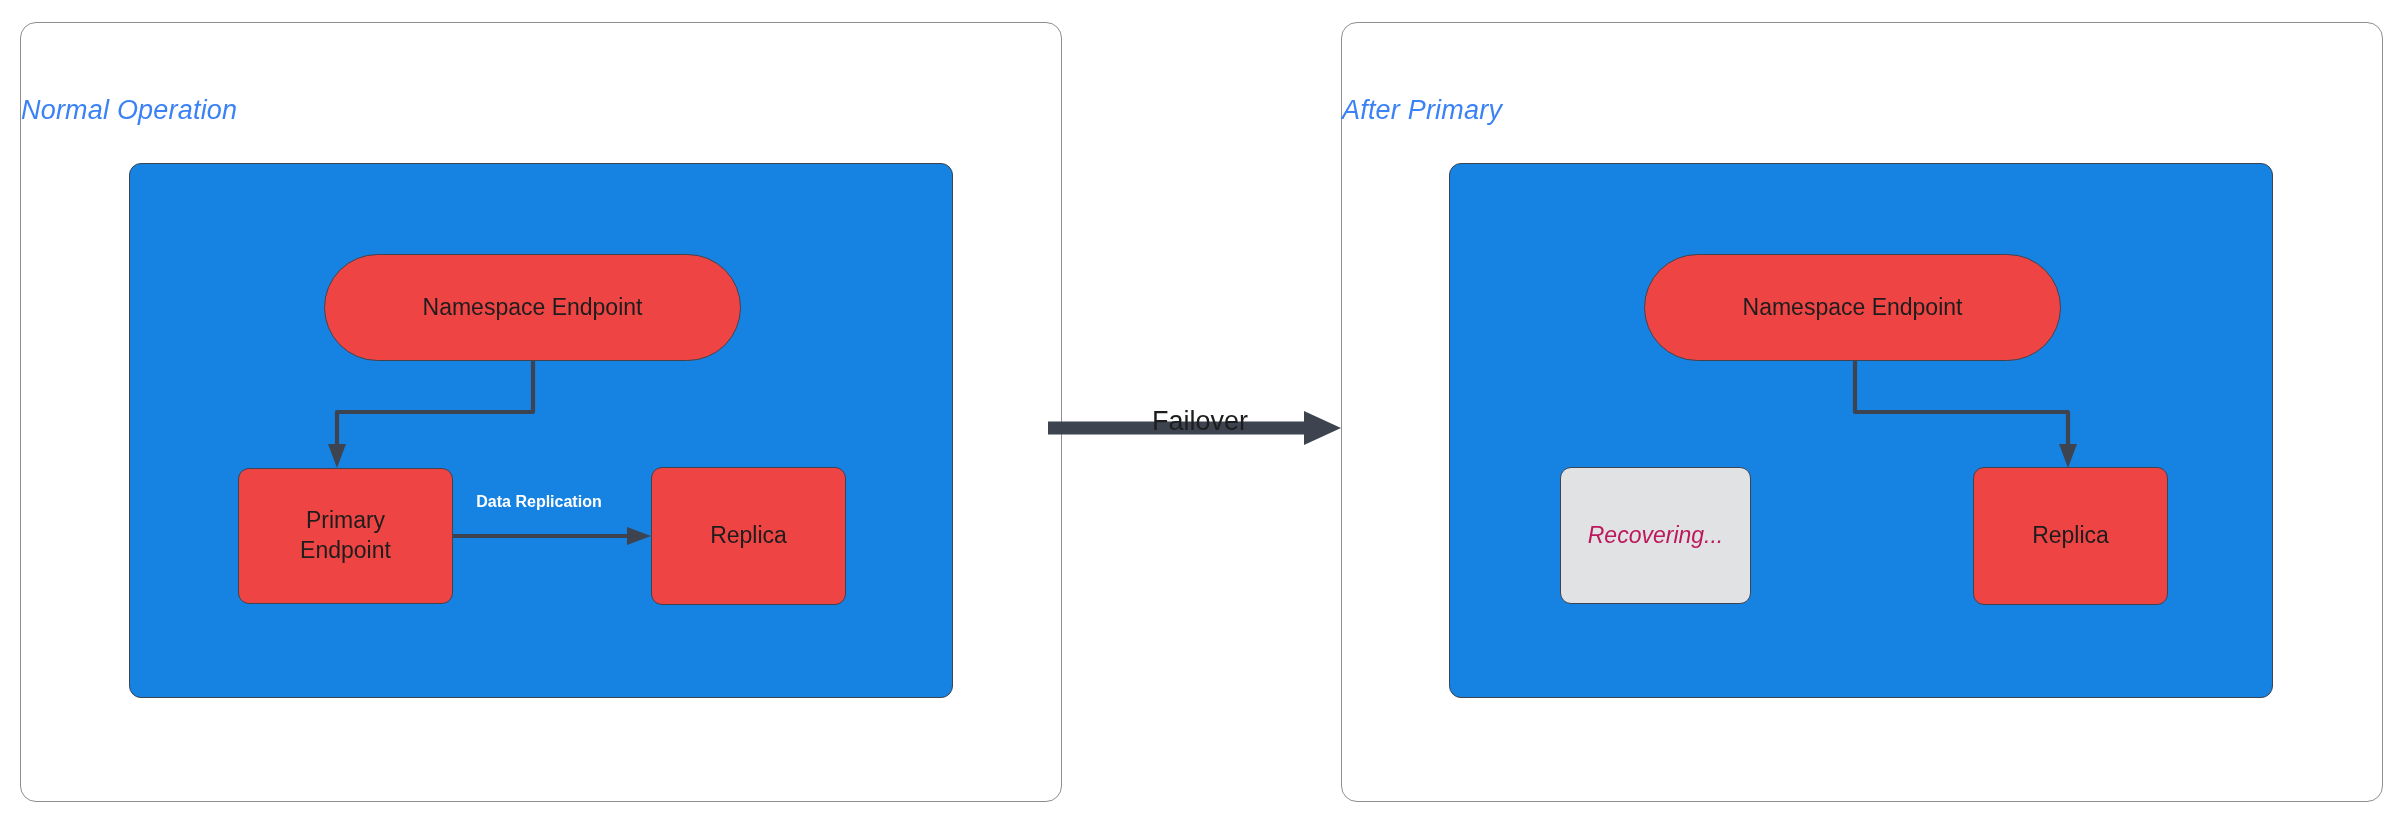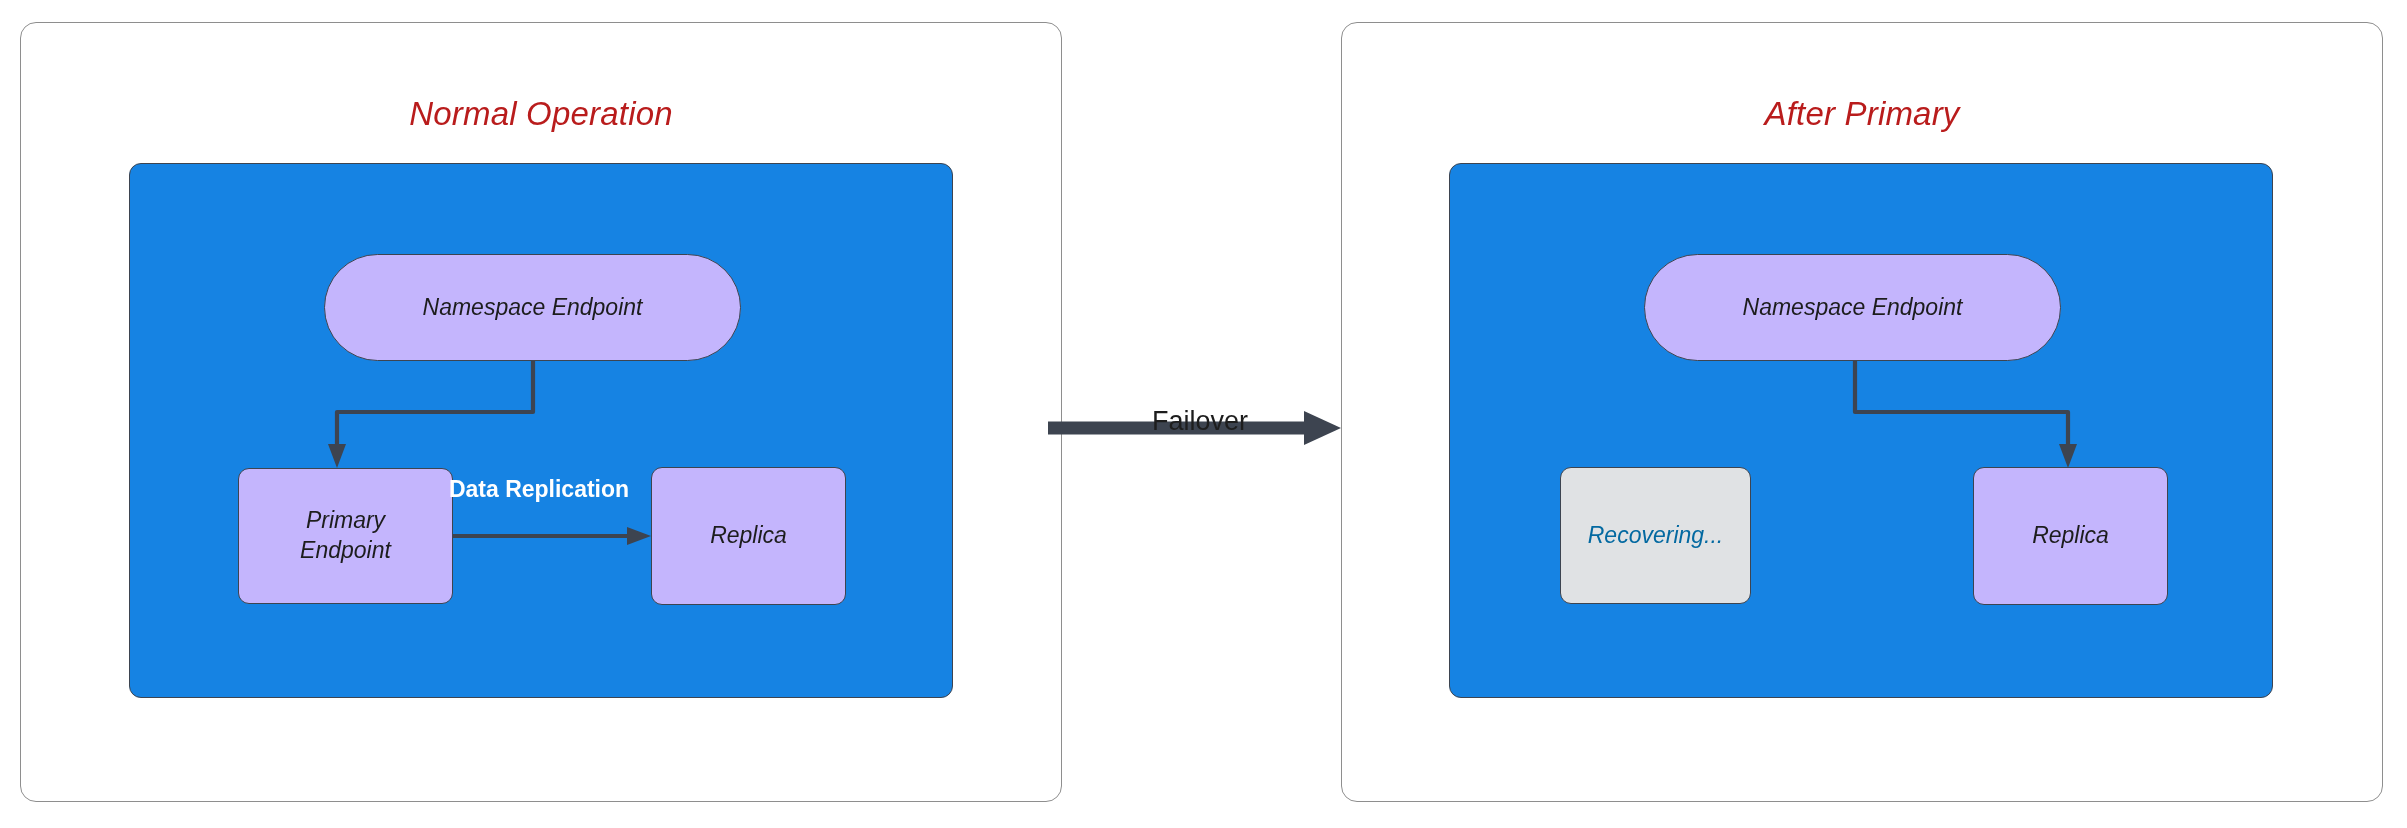--- a/index.html
+++ b/index.html
@@ -30,24 +30,23 @@
     border-radius: 16px;
   }
   #panel-left  { left: 20px;   top: 22px; width: 1042px; height: 780px; }
   #panel-right { left: 1341px; top: 22px; width: 1042px; height: 780px; }
 
   .panel-title {
     position: absolute;
     top: 72px;
     left: 0;
     width: 100%;
-    text-align: center;
     font-style: italic;
-    font-size: 33px;
-    color: #b91c1c;
+    font-size: 27px;
+    color: #3b82f6;
     letter-spacing: .2px;
     white-space: nowrap;
   }
 
   
   .blue-zone {
     position: absolute;
     box-sizing: border-box;
     background: #1683e3;
     border: 1.6px solid #3d4450;
@@ -57,33 +56,32 @@
   #blue-right { left: 1449px; top: 163px; width: 824px; height: 535px; }
 
   
   .node {
     position: absolute;
     box-sizing: border-box;
     display: flex;
     align-items: center;
     justify-content: center;
     text-align: center;
-    background: #c4b5fd;
+    background: #ef4444;
     border: 1.7px solid #3d4450;
     color: #1d1d1d;
     font-size: 23px;
     line-height: 1.3;
     z-index: 3;
-    font-style: italic;
   }
   .node.pill   { border-radius: 56px; }
   .node.boxish { border-radius: 11px; }
   .node.muted  {
     background: #e0e2e4;
-    color: #0369a1;
+    color: #be185d;
     font-style: italic;
   }
 
   
   #node-endpoint-left { left: 324px; top: 254px; width: 417px; height: 107px; }
   #node-primary-left  { left: 238px; top: 468px; width: 215px; height: 136px; }
   #node-replica-left  { left: 651px; top: 467px; width: 195px; height: 138px; }
 
   
   #node-endpoint-right { left: 1644px; top: 254px; width: 417px; height: 107px; }
@@ -104,25 +102,26 @@
     stroke: #3d4450;
     stroke-width: 4.2;
     stroke-linecap: butt;
     stroke-linejoin: round;
   }
   .edge-head { fill: #3d4450; }
 
   
   .edge-label {
     position: absolute;
-    font-size: 23px;
+    font-size: 16px;
     font-weight: bold;
     color: #ffffff;
     white-space: nowrap;
     z-index: 4;
+    margin-top: 16px;
   }
   #label-data-replication {
     left: 444px;
     top: 478px;
     width: 190px;
     text-align: center;
     line-height: 1;
   }
 
   

